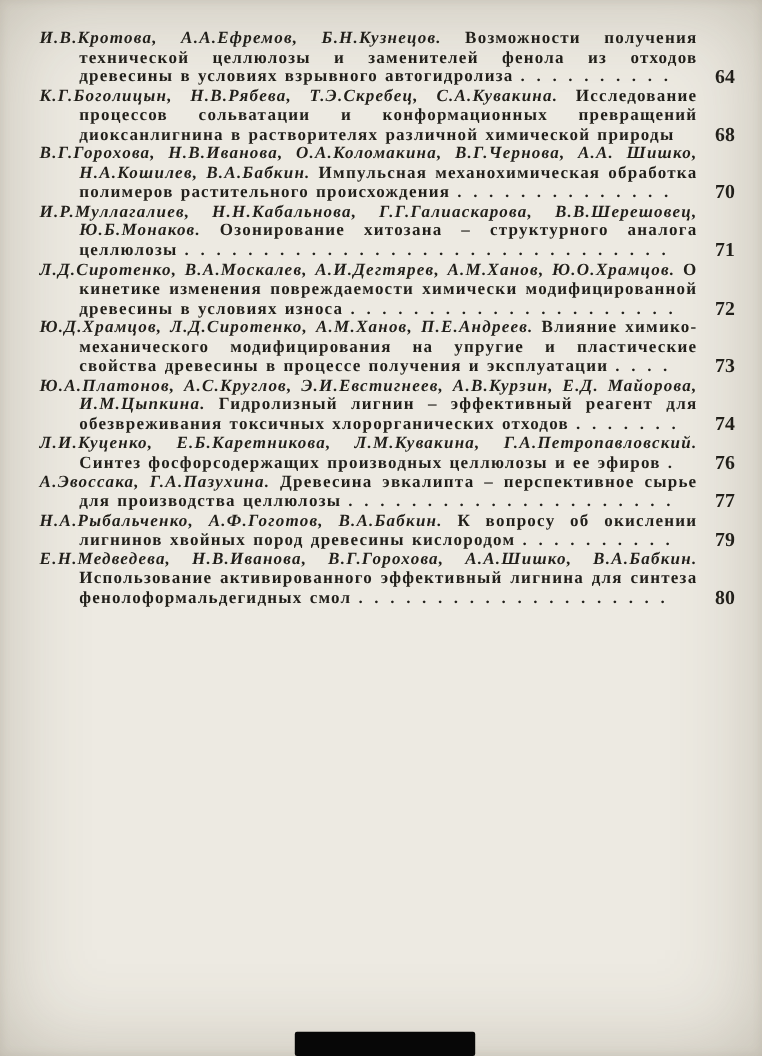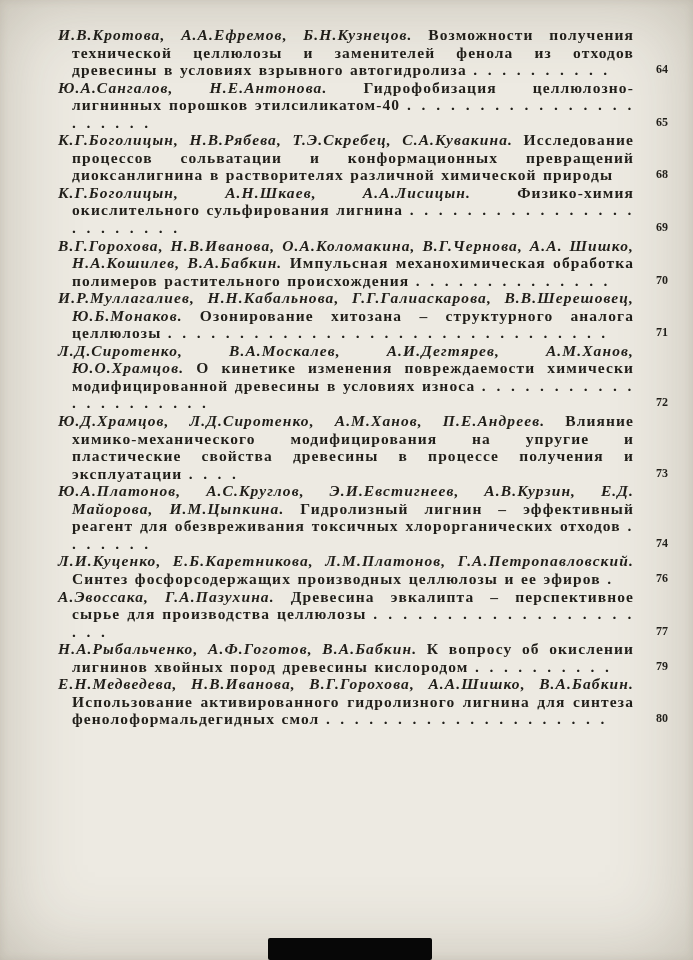--- a/index.html
+++ b/index.html
@@ -29,26 +29,26 @@
     min-width: 0;
     font-size: 15.5px;
     line-height: 17.55px;
     font-weight: bold;
     text-align: justify;
     letter-spacing: 1.1px;
     word-spacing: 1.5px;
     padding-left: 36px;
     text-indent: -36px;
   }
-  .authors { font-style: italic; margin-left: 22px; }
+  .authors { font-style: italic; }
   .dots { letter-spacing: 2.6px; white-space: normal; }
   .entry-page {
     flex: 0 0 34px;
     text-align: right;
-    font-size: 12px;
+    font-size: 18px;
     line-height: 17.55px;
     font-weight: bold;
   }
   .scan-bar {
     position: absolute;
     left: 268px;
     top: 938px;
     width: 164px;
     height: 22px;
     background: #070707;
@@ -63,41 +63,25 @@
       <div class="entry">
     <div class="entry-body">
       <span class="authors">И.В.Кротова, А.А.Ефремов, Б.Н.Кузнецов.</span>
       <span class="title">Возможности получения технической целлюлозы и заменителей фенола из отходов древесины в условиях взрывного автогидролиза</span>
       <span class="dots">  . . . . . . . . . .</span>
     </div>
     <div class="entry-page">64</div>
   </div>
       <div class="entry">
     <div class="entry-body">
-      <span class="authors">Ю.А.Сангалов, Н.Е.Антонова.</span>
-      <span class="title">Гидрофобизация целлюлозно-лигнинных порошков этилсиликатом-40</span>
-      <span class="dots">  . . . . . . . . . . . . . . . . . . . . . .</span>
-    </div>
-    <div class="entry-page">65</div>
-  </div>
-      <div class="entry">
-    <div class="entry-body">
       <span class="authors">К.Г.Боголицын, Н.В.Рябева, Т.Э.Скребец, С.А.Кувакина.</span>
       <span class="title">Исследование процессов сольватации и конформационных превращений диоксанлигнина в растворителях различной химической природы</span>
       <span class="dots"> </span>
     </div>
     <div class="entry-page">68</div>
-  </div>
-      <div class="entry">
-    <div class="entry-body">
-      <span class="authors">К.Г.Боголицын, А.Н.Шкаев, А.А.Лисицын.</span>
-      <span class="title">Физико-химия окислительного сульфирования лигнина</span>
-      <span class="dots">  . . . . . . . . . . . . . . . . . . . . . . . .</span>
-    </div>
-    <div class="entry-page">69</div>
   </div>
       <div class="entry">
     <div class="entry-body">
       <span class="authors">В.Г.Горохова, Н.В.Иванова, О.А.Коломакина, В.Г.Чернова, А.А. Шишко, Н.А.Кошилев, В.А.Бабкин.</span>
       <span class="title">Импульсная механохимическая обработка полимеров растительного происхождения</span>
       <span class="dots">  . . . . . . . . . . . . . .</span>
     </div>
     <div class="entry-page">70</div>
   </div>
       <div class="entry">
@@ -127,21 +111,21 @@
       <div class="entry">
     <div class="entry-body">
       <span class="authors">Ю.А.Платонов, А.С.Круглов, Э.И.Евстигнеев, А.В.Курзин, Е.Д. Майорова, И.М.Цыпкина.</span>
       <span class="title">Гидролизный лигнин – эффективный реагент для обезвреживания токсичных хлорорганических отходов</span>
       <span class="dots">  . . . . . . .</span>
     </div>
     <div class="entry-page">74</div>
   </div>
       <div class="entry">
     <div class="entry-body">
-      <span class="authors">Л.И.Куценко, Е.Б.Каретникова, Л.М.Платонов, Г.А.Петропавловский.</span>
+      <span class="authors">Л.И.Куценко, Е.Б.Каретникова, Л.М.Кувакина, Г.А.Петропавловский.</span>
       <span class="title">Синтез фосфорсодержащих производных целлюлозы и ее эфиров</span>
       <span class="dots">  .</span>
     </div>
     <div class="entry-page">76</div>
   </div>
       <div class="entry">
     <div class="entry-body">
       <span class="authors">А.Эвоссака, Г.А.Пазухина.</span>
       <span class="title">Древесина эвкалипта – перспективное сырье для производства целлюлозы</span>
       <span class="dots">  . . . . . . . . . . . . . . . . . . . . .</span>
@@ -152,20 +136,20 @@
     <div class="entry-body">
       <span class="authors">Н.А.Рыбальченко, А.Ф.Гоготов, В.А.Бабкин.</span>
       <span class="title">К вопросу об окислении лигнинов хвойных пород древесины кислородом</span>
       <span class="dots">  . . . . . . . . . .</span>
     </div>
     <div class="entry-page">79</div>
   </div>
       <div class="entry">
     <div class="entry-body">
       <span class="authors">Е.Н.Медведева, Н.В.Иванова, В.Г.Горохова, А.А.Шишко, В.А.Бабкин.</span>
-      <span class="title">Использование активированного гидролизного лигнина для синтеза фенолоформальдегидных смол</span>
+      <span class="title">Использование активированного эффективный лигнина для синтеза фенолоформальдегидных смол</span>
       <span class="dots">  . . . . . . . . . . . . . . . . . . . .</span>
     </div>
     <div class="entry-page">80</div>
   </div>
     </div>
 </div>
 <div class="scan-bar"></div>
 
 </body></html>

